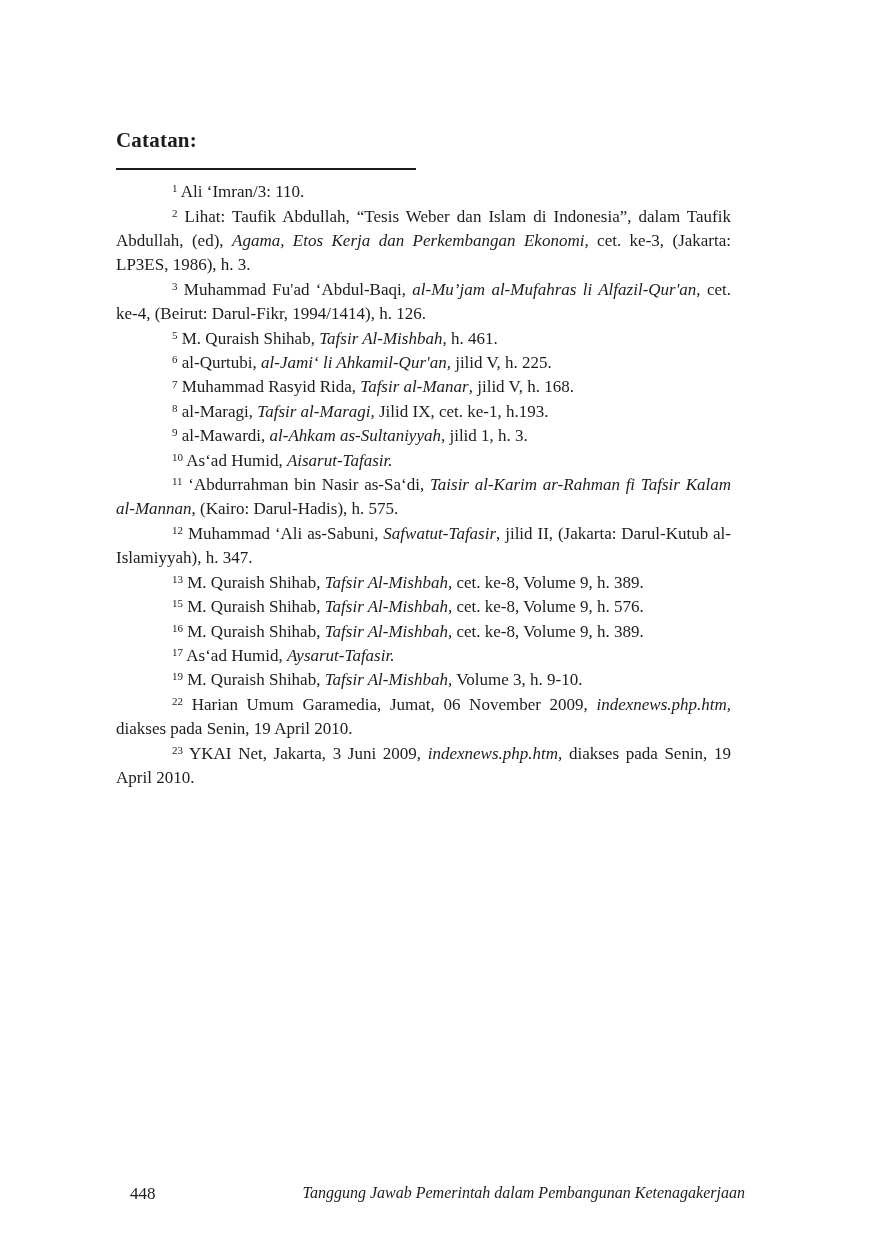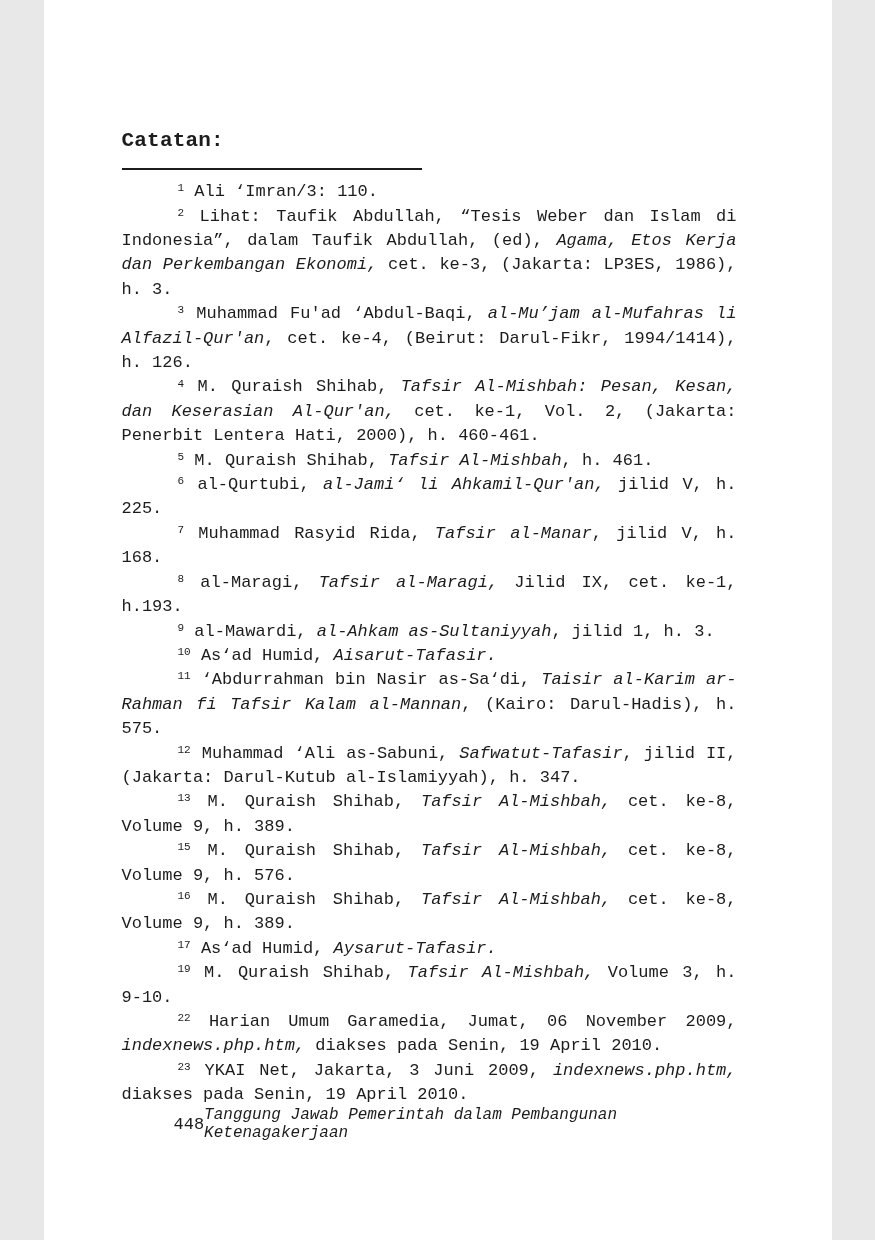--- a/index.html
+++ b/index.html
@@ -7,27 +7,27 @@
     --paper: #ffffff;
   }
   * { box-sizing: border-box; }
   html, body {
     margin: 0;
     padding: 0;
     background: #e8e8e8;
   }
   .page {
     position: relative;
-    width: 788px;
+    width: 875px;
     height: 1240px;
     margin: 0 auto;
     background: var(--paper);
     color: var(--ink);
-    font-family: Liberation Mono, monospace;
-    padding: 128px 130px 0 78px;
+    font-family: Liberation Serif, serif;
+    padding: 128px 130px 0 116px;
     overflow: hidden;
   }
   .title {
     margin: 0;
     font-size: 21px;
     font-weight: bold;
     letter-spacing: 0.2px;
     line-height: 1.2;
   }
   .title-rule {
@@ -51,44 +51,43 @@
     line-height: 0;
     vertical-align: baseline;
     position: relative;
     top: -0.45em;
   }
   .note i { font-style: italic; }
   .page-footer {
     position: absolute;
     left: 130px;
     right: 130px;
-    top: 1106px;
+    top: 1184px;
     display: flex;
     justify-content: space-between;
-    align-items: center;
+    align-items: flex-start;
   }
   .page-num {
     font-size: 17px;
   }
   .running-title {
     font-style: italic;
     font-size: 16px;
   }
 </style>
 </head>
 <body>
 
 <div class="page">
   <h1 class="title">Catatan:</h1>
   <div class="title-rule"></div>
   <div class="notes" id="notes">
       <p class="note"><sup>1</sup> <span>Ali ‘Imran/3: 110.</span></p>
       <p class="note"><sup>2</sup> <span>Lihat: Taufik Abdullah, “Tesis Weber dan Islam di Indonesia”, dalam Taufik Abdullah, (ed), </span><i>Agama, Etos Kerja dan Perkembangan Ekonomi,</i><span> cet. ke-3, (Jakarta: LP3ES, 1986), h. 3.</span></p>
       <p class="note"><sup>3</sup> <span>Muhammad Fu'ad ‘Abdul-Baqi, </span><i>al-Mu’jam al-Mufahras li Alfazil-Qur'an</i><span>, cet. ke-4, (Beirut: Darul-Fikr, 1994/1414), h. 126.</span></p>
-      <p class="note"><sup>4</sup> <span>M. Quraish Shihab, </span><i>Tafsir Al-Mishbah: Pesan, Kesan, dan Keserasian Al-Qur'an,</i><span> cet. ke-1, Vol. 2,  (Jakarta: Penerbit Lentera Hati, 2000), h. 460-461.</span></p>
       <p class="note"><sup>5</sup> <span>M. Quraish Shihab, </span><i>Tafsir Al-Mishbah</i><span>, h. 461.</span></p>
       <p class="note"><sup>6</sup> <span>al-Qurtubi,  </span><i>al-Jami‘ li Ahkamil-Qur'an,</i><span> jilid V, h. 225.</span></p>
       <p class="note"><sup>7</sup> <span>Muhammad Rasyid Rida, </span><i>Tafsir al-Manar</i><span>, jilid V, h. 168.</span></p>
       <p class="note"><sup>8</sup> <span>al-Maragi, </span><i>Tafsir al-Maragi,</i><span> Jilid IX, cet. ke-1, h.193.</span></p>
       <p class="note"><sup>9</sup> <span>al-Mawardi, </span><i>al-Ahkam as-Sultaniyyah</i><span>, jilid 1, h. 3.</span></p>
       <p class="note"><sup>10</sup> <span>As‘ad Humid, </span><i>Aisarut-Tafasir.</i></p>
       <p class="note"><sup>11</sup> <span>‘Abdurrahman bin Nasir as-Sa‘di, </span><i>Taisir al-Karim ar-Rahman fi Tafsir Kalam al-Mannan</i><span>, (Kairo: Darul-Hadis), h. 575.</span></p>
       <p class="note"><sup>12</sup> <span>Muhammad ‘Ali as-Sabuni, </span><i>Safwatut-Tafasir</i><span>, jilid II, (Jakarta: Darul-Kutub al-Islamiyyah), h. 347.</span></p>
       <p class="note"><sup>13</sup> <span>M. Quraish Shihab, </span><i>Tafsir Al-Mishbah,</i><span> cet. ke-8, Volume 9, h. 389.</span></p>
       <p class="note"><sup>15</sup> <span>M. Quraish Shihab, </span><i>Tafsir Al-Mishbah,</i><span> cet. ke-8, Volume 9, h. 576.</span></p>

